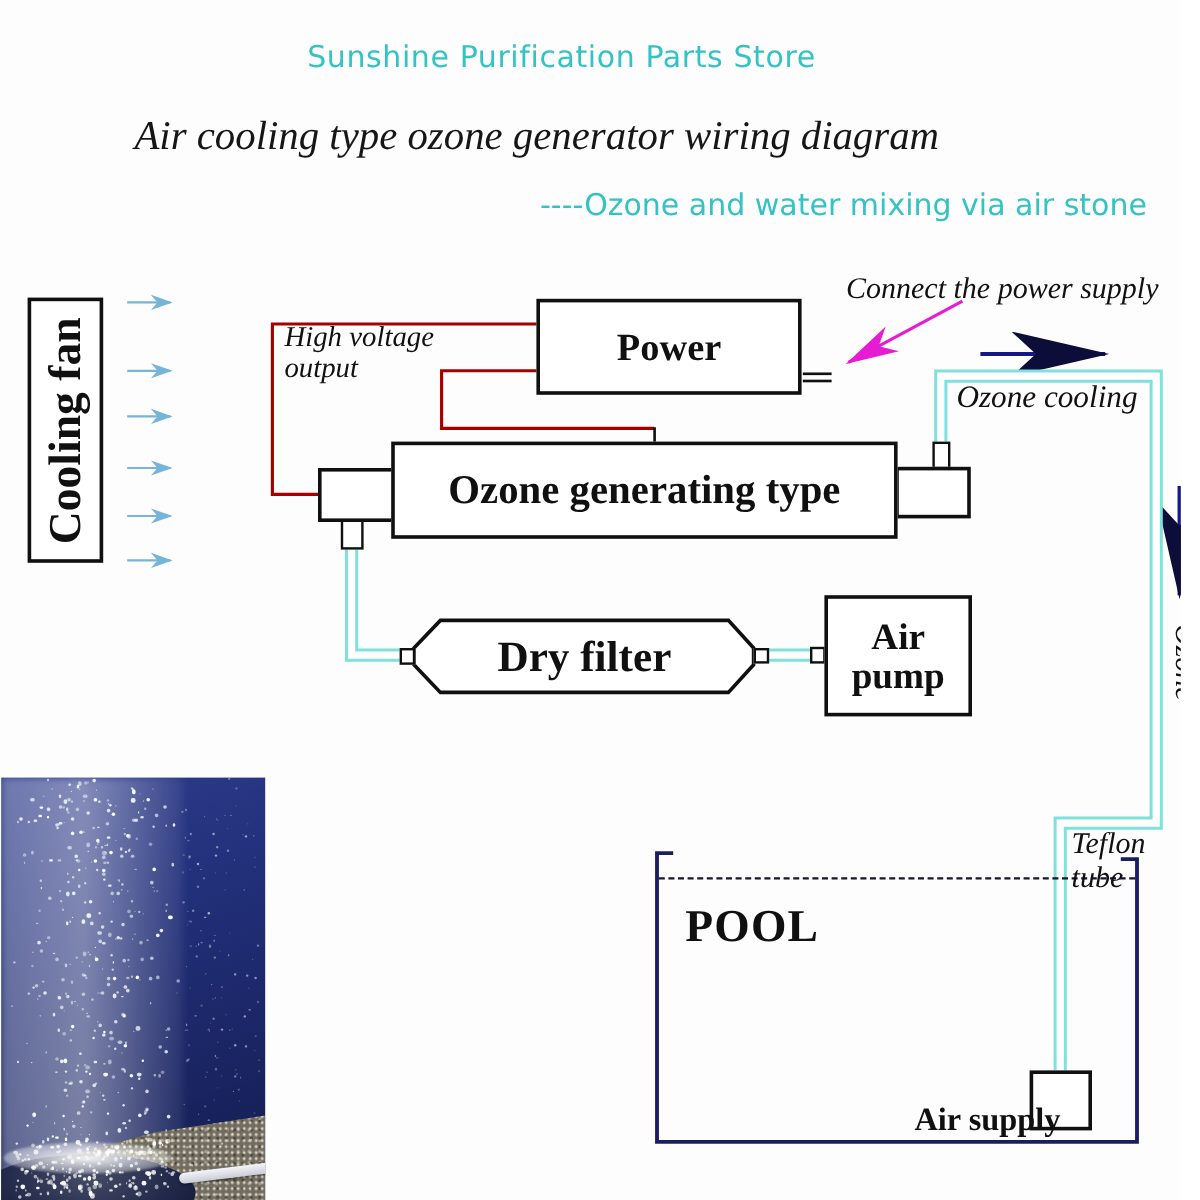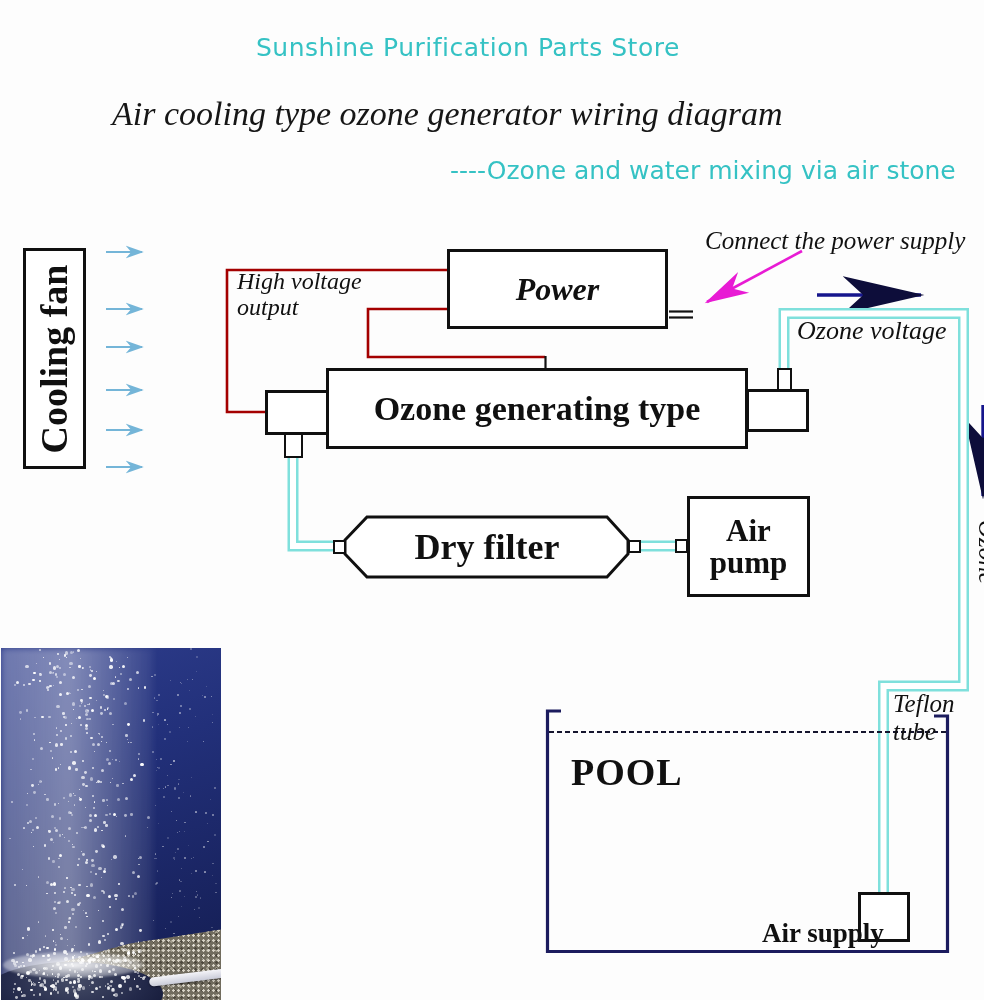--- a/index.html
+++ b/index.html
@@ -118,21 +118,21 @@
 
     <path class="pool-line" d="M561 711 H547.5 V951.5 H947.5 V716 H934"></path>
     <path class="waterline" d="M549 732 H946"></path>
   </svg>
 
   <div class="box z3" style="left:23px;top:248px;width:63px;height:221px;">
     <span class="rot-ccw bold-label" style="font-size:38px;">Cooling fan</span>
   </div>
 
   <div class="box z5" style="left:447px;top:249px;width:221px;height:80px;">
-    <span class="bold-label" style="font-size:32px;font-style:italic;">Power</span>
+    <span class="bold-label" style="font-size:32px;">Power</span>
   </div>
 
   <div class="box thin z3" style="left:284px;top:433px;width:19px;height:25px;"></div>
   <div class="box z4" style="left:265px;top:390px;width:64px;height:45px;"></div>
   <div class="box thin z3" style="left:777px;top:368px;width:15px;height:23px;"></div>
   <div class="box z4" style="left:746px;top:389px;width:63px;height:43px;"></div>
   <div class="box z5" style="left:326px;top:368px;width:422px;height:81px;">
     <span class="bold-label" style="font-size:34px;">Ozone generating type</span>
   </div>
 
@@ -144,21 +144,21 @@
 
   <div class="box thin z3" style="left:675px;top:539px;width:13px;height:14px;"></div>
   <div class="box z4" style="left:687px;top:496px;width:123px;height:101px;">
     <span class="bold-label pre" style="font-size:31px;line-height:1.02;">Air
 pump</span>
   </div>
 
   <div class="abs note z3" style="left:237px;top:268px;">High voltage
 output</div>
   <div class="abs note z3" style="left:705px;top:227px;font-size:25px;">Connect the power supply</div>
-  <div class="abs note z3" style="left:797px;top:317px;font-size:26px;">Ozone voltage</div>
+  <div class="abs note z3" style="left:797px;top:317px;font-size:26px;">Ozone cooling</div>
   <div class="abs ozone-rot z3">Ozone</div>
   <div class="abs bold-label z3" style="left:571px;top:750px;font-size:38px;letter-spacing:1px;">POOL</div>
 
   <div class="abs note z3" style="left:893px;top:690px;font-size:25px;">Teflon tube</div>
   <div class="box z3" style="left:858px;top:892px;width:52px;height:50px;border-width:3.5px;"></div>
   <div class="abs bold-label z3" style="left:762px;top:918px;font-size:27px;">Air supply</div>
 
   <div class="abs photo">
     <div class="bubble-glow"></div>
     <div class="gravel"></div>

